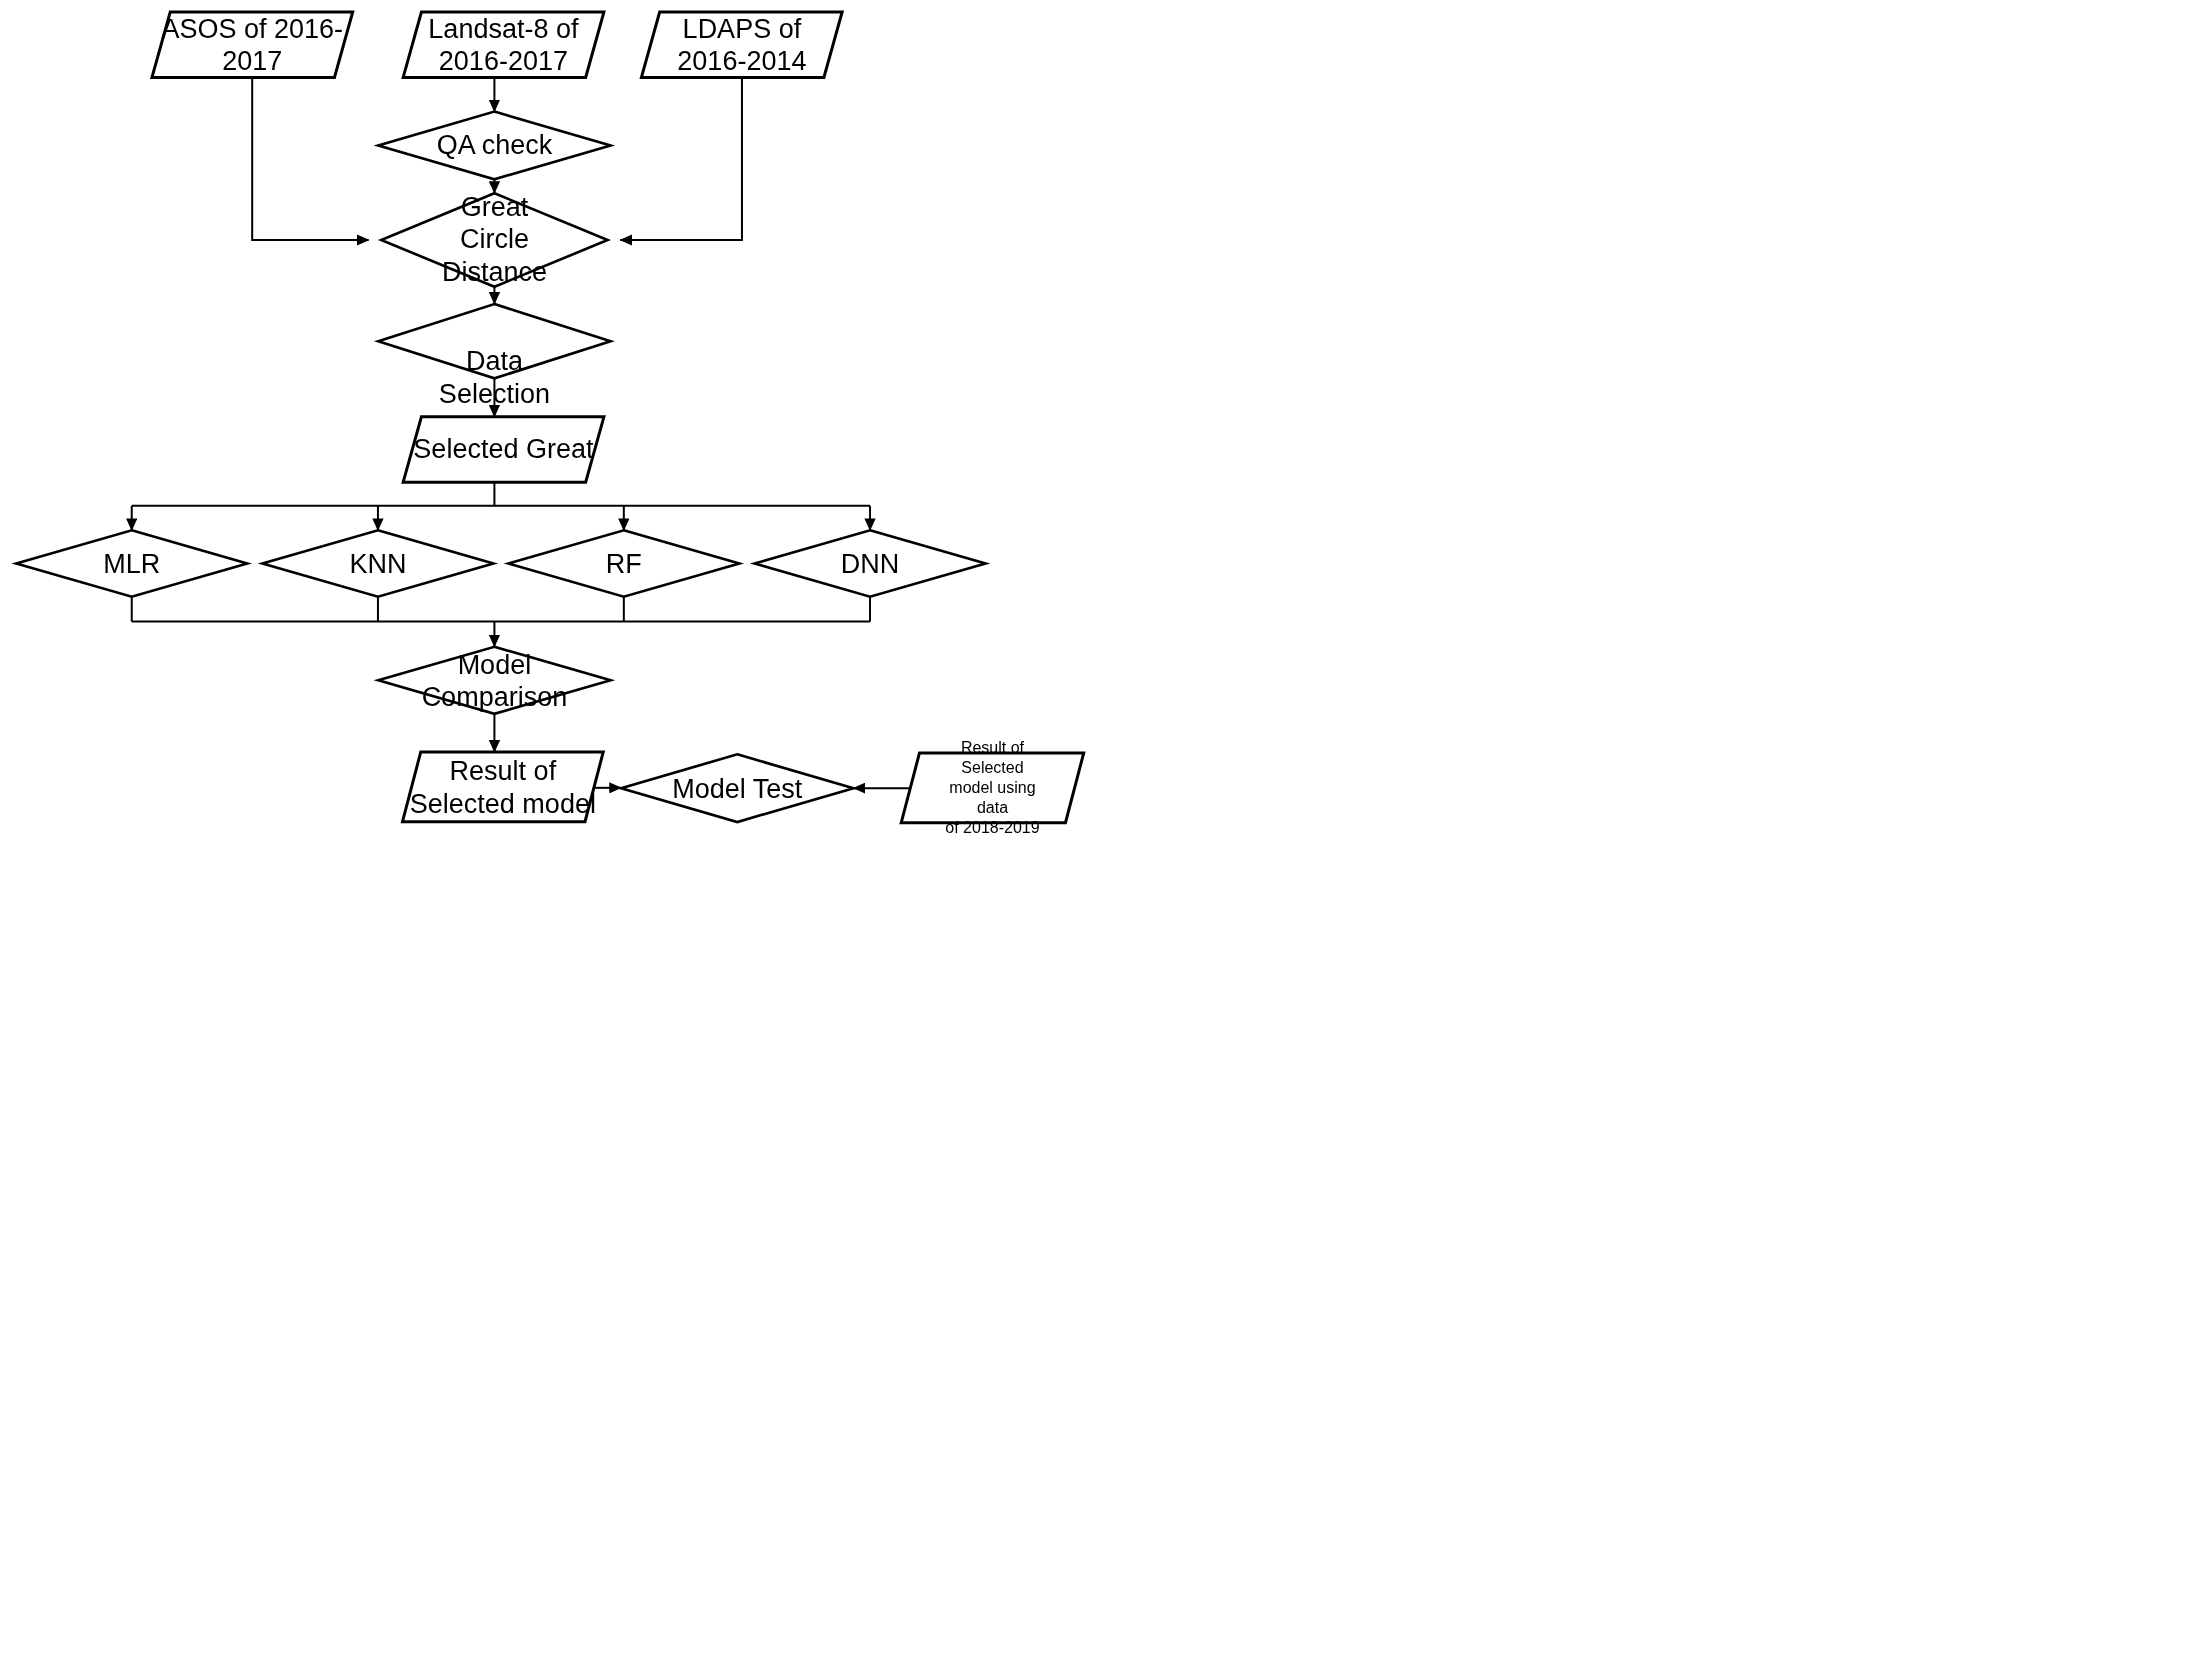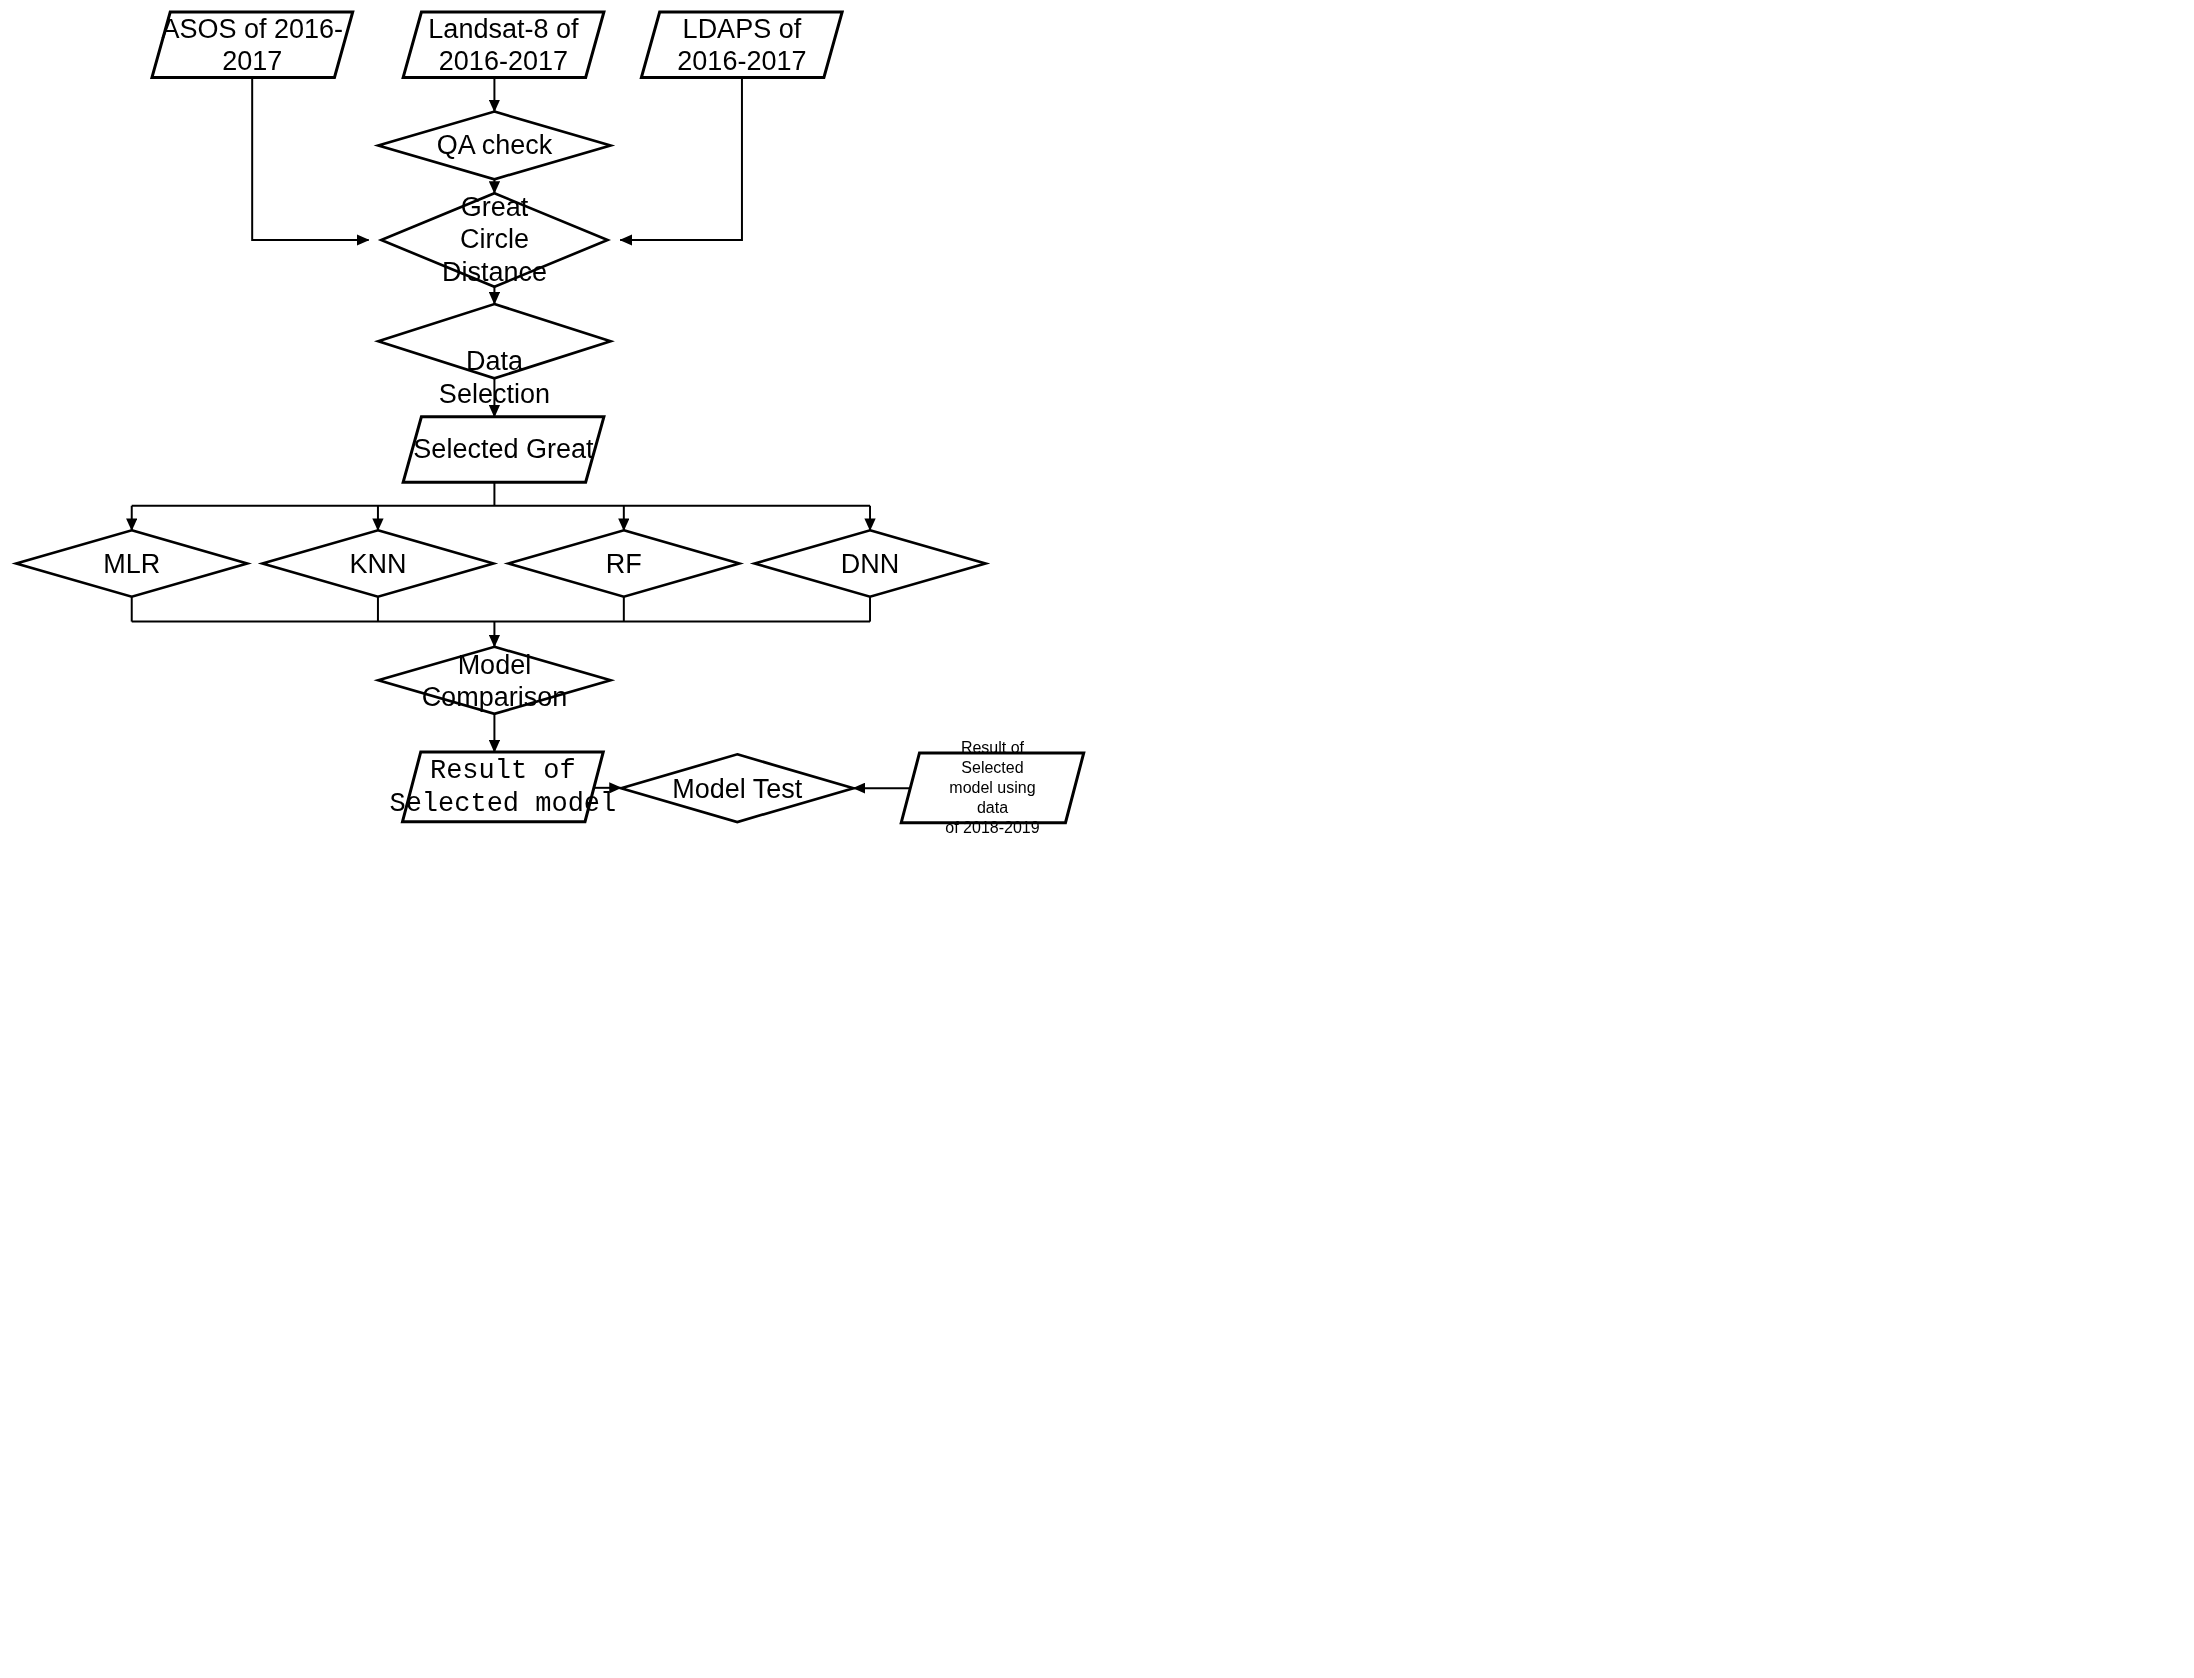--- a/index.html
+++ b/index.html
@@ -102,34 +102,34 @@
     <polygon class="shape diam" points="2622,1597 2970,1697 2622,1797 2274,1697"></polygon>
     <polygon class="shape diam" points="1490,1948 1840,2049 1490,2150 1140,2049"></polygon>
     <polygon class="shape diam" points="2222,2272 2572,2374 2222,2476 1872,2374"></polygon>
   </svg>
 
   <div class="lbl" style="left:22.99%;top:5.30%;">ASOS of 2016-
 2017</div>
   <div class="lbl" style="left:45.89%;top:5.30%;">Landsat-8 of
 2016-2017</div>
   <div class="lbl" style="left:67.63%;top:5.30%;">LDAPS of
-2016-2017</div>
+2016-2014</div>
   <div class="lbl" style="left:45.07%;top:17.28%;">QA check</div>
   <div class="lbl" style="left:45.07%;top:28.55%;">Great
 Circle
 Distance</div>
   <div class="lbl" style="left:45.07%;top:40.61%;margin-top:36px;">Data
 Selection</div>
   <div class="lbl" style="left:45.89%;top:53.50%;">Selected Great</div>
   <div class="lbl" style="left:12.01%;top:67.10%;">MLR</div>
   <div class="lbl" style="left:34.45%;top:67.10%;">KNN</div>
   <div class="lbl" style="left:56.87%;top:67.10%;">RF</div>
   <div class="lbl" style="left:79.31%;top:67.10%;">DNN</div>
   <div class="lbl" style="left:45.07%;top:81.02%;">Model
 Comparison</div>
-  <div class="lbl" style="left:45.84%;top:93.71%;font-family:Liberation Mono, monospace;">Result of
+  <div class="lbl" style="left:45.84%;top:93.71%;">Result of
 Selected model</div>
   <div class="lbl" style="left:67.21%;top:93.87%;">Model Test</div>
   <div class="lbl small" style="left:90.47%;top:93.83%;">Result of Selected
 model using data
 of 2018-2019</div>
 </div>
 
 
 </body></html>

